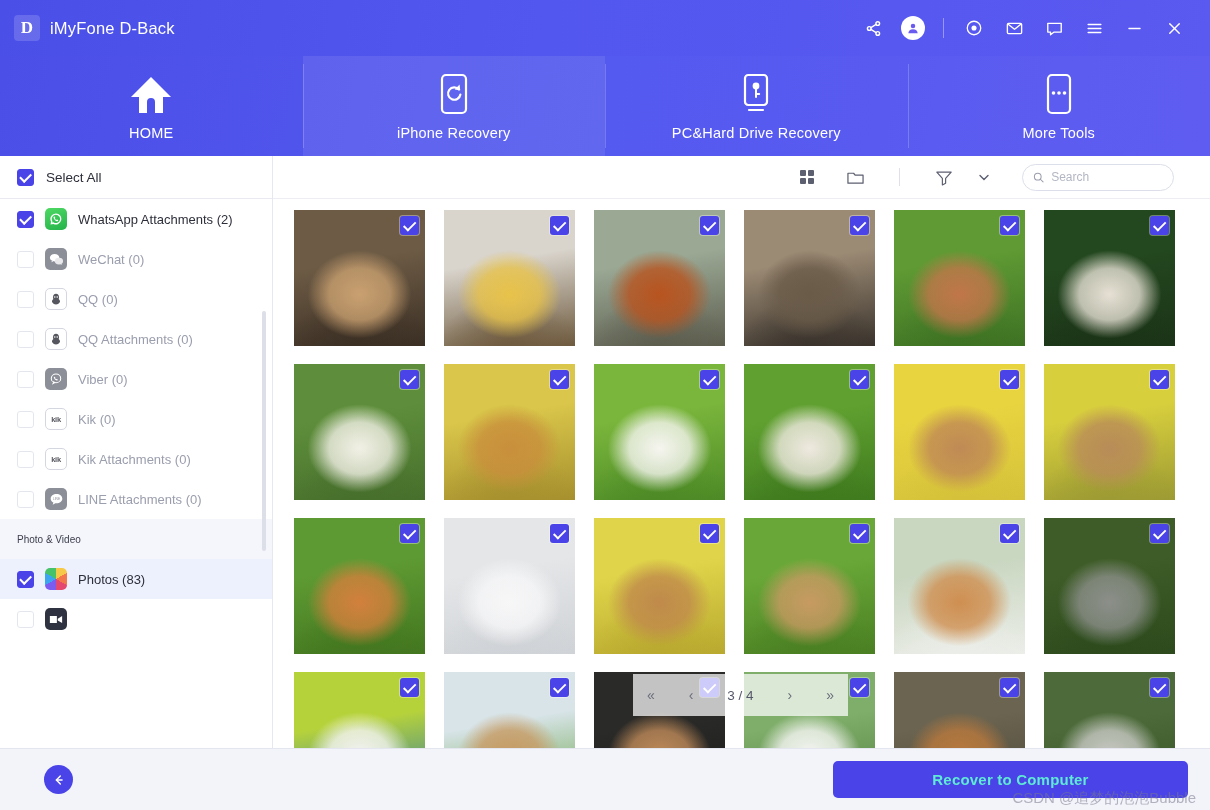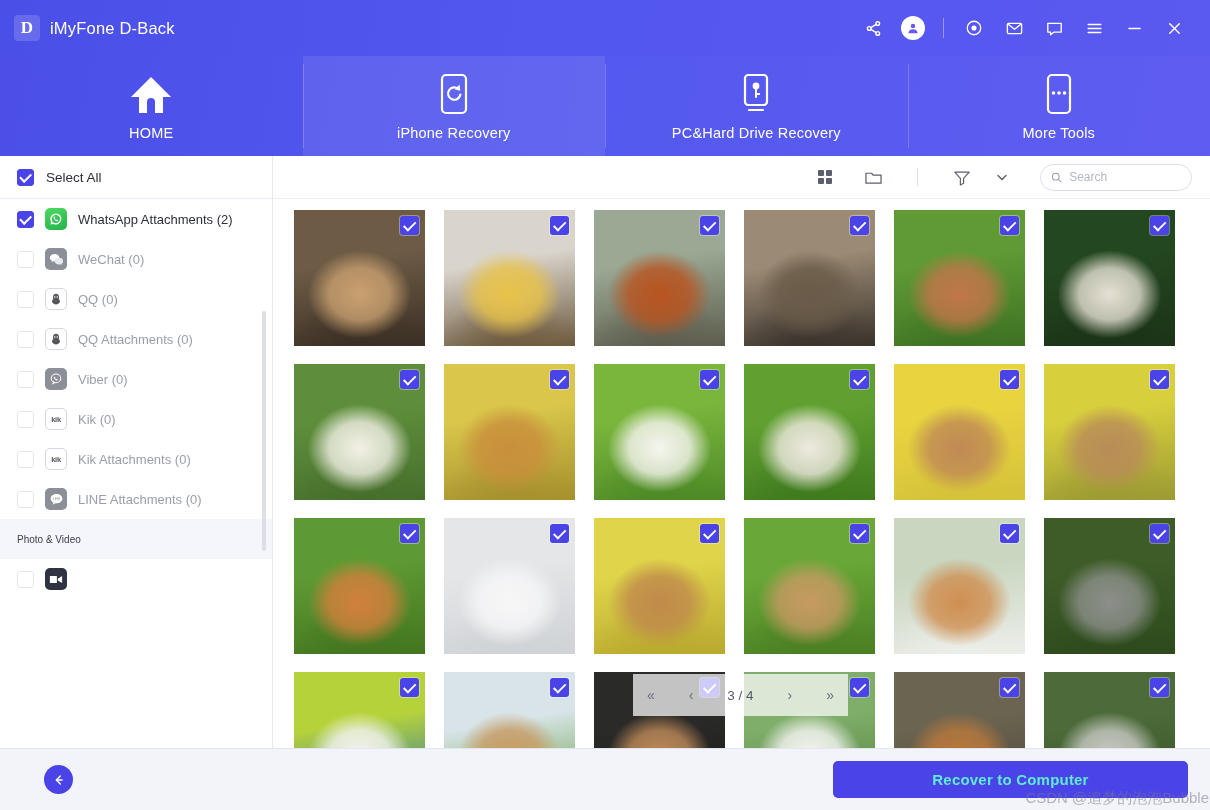--- a/index.html
+++ b/index.html
@@ -160,21 +160,21 @@
   .ic-photos {
     background: conic-gradient(#f7c948 0 60deg,#f2784b 60deg 120deg,#e5486e 120deg 180deg,
       #7b5cf0 180deg 240deg,#3ca5f0 240deg 300deg,#45c26a 300deg 360deg);
   }
 
   
   .main { flex: 1; display: flex; flex-direction: column; min-width: 0; background: #fff; }
   .main-toolbar {
     height: 43px; flex: none;
     display: flex; align-items: center; justify-content: flex-end;
-    padding-right: 18px; gap: 16px;
+    padding-right: 36px; gap: 16px;
     border-bottom: 1px solid #eceef4;
   }
   .tool-ic {
     width: 32px; height: 32px; display: flex; align-items: center; justify-content: center;
     color: #5c5f70; cursor: pointer;
   }
   .tool-div { width:1px; height:18px; background:#dfe1ea; margin: 0 12px; }
   .searchbox {
     width: 152px; height: 27px; border: 1px solid #dcdfe9;
     border-radius: 14px; display: flex; align-items: center;
@@ -254,21 +254,21 @@
     width: 355px; height: 37px;
     background: #4a44e8; color: #5eead4;
     border: none; border-radius: 5px;
     font-size: 15px; font-weight: 700;
     font-family: "Liberation Sans", sans-serif;
     cursor: pointer;
     letter-spacing: .2px;
   }
   .watermark {
     position: absolute;
-    right: 1px; bottom: 2px;
+    right: 14px; bottom: 2px;
     font-size: 15px;
     color: rgba(120,120,140,0.55);
     pointer-events: none;
     white-space: nowrap;
   }
 </style>
 </head>
 <body>
 
 <div id="app">
@@ -463,20 +463,25 @@
             <div class="cb dim"></div>
             <div class="side-icon ic-gray">
               <svg width="15" height="15" viewBox="0 0 16 16" fill="#fff">
                 <path d="M8 2.2c3.4 0 6.2 2.2 6.2 4.9 0 2.7-2.8 4.9-6.2 4.9-.4 0-.8 0-1.2-.1l-2.9 1.6.8-2.2C3.1 10.4 1.8 8.9 1.8 7.1 1.8 4.4 4.6 2.2 8 2.2z"></path>
                 <text x="8" y="8.4" font-size="3.4" fill="#8d8f98" text-anchor="middle" font-family="sans-serif">LINE</text>
               </svg>
             </div>
             <div class="side-text">LINE Attachments (0)</div>
           </div>
           <div class="group-hdr">Photo &amp; Video</div>
+          <div class="side-item on sel">
+            <div class="cb checked"></div>
+            <div class="side-icon ic-photos"></div>
+            <div class="side-text">Photos (83)</div>
+          </div>
           <div class="side-item">
             <div class="cb dim"></div>
             <div class="side-icon" style="background:#2f3240">
               <svg width="14" height="11" viewBox="0 0 16 12" fill="#fff">
                 <path d="M1 2h8v8H1z"></path>
                 <path d="M10 5 15 2v8l-5-3z"></path>
               </svg>
             </div>
             <div class="side-text"></div>
           </div>

